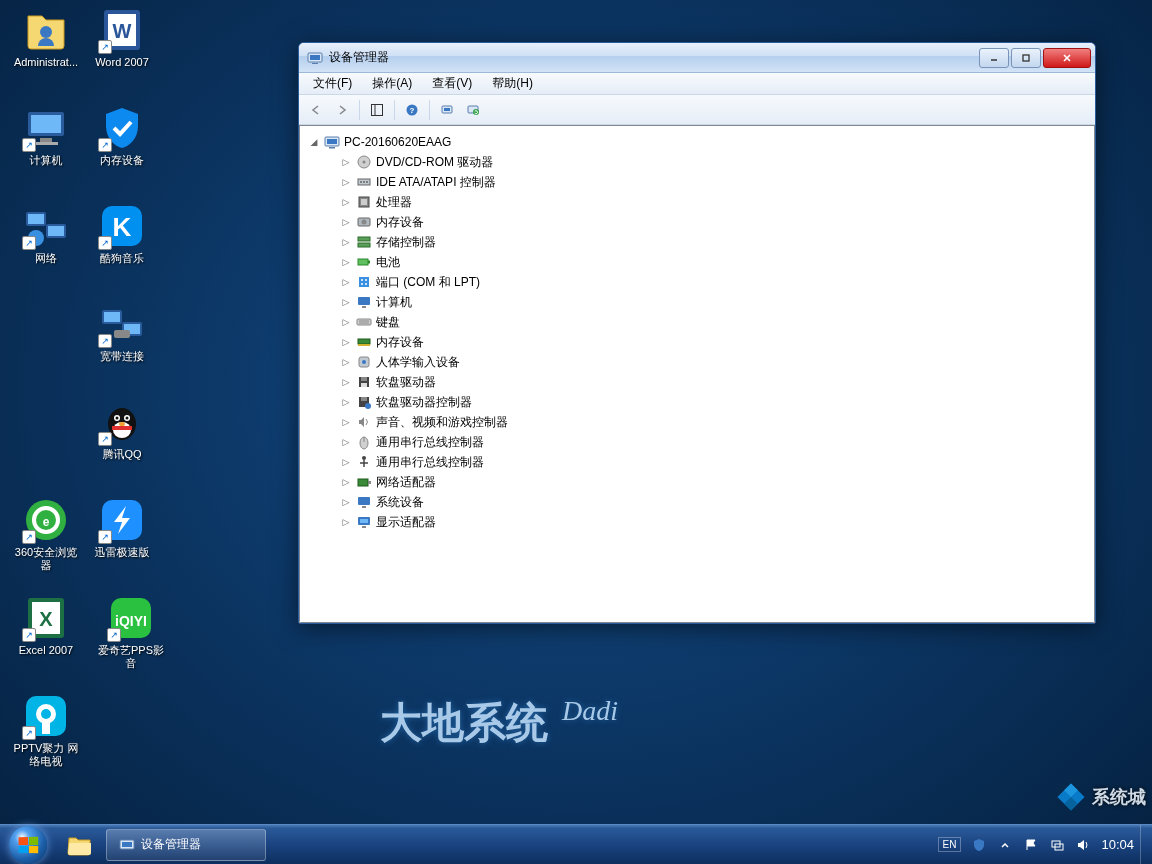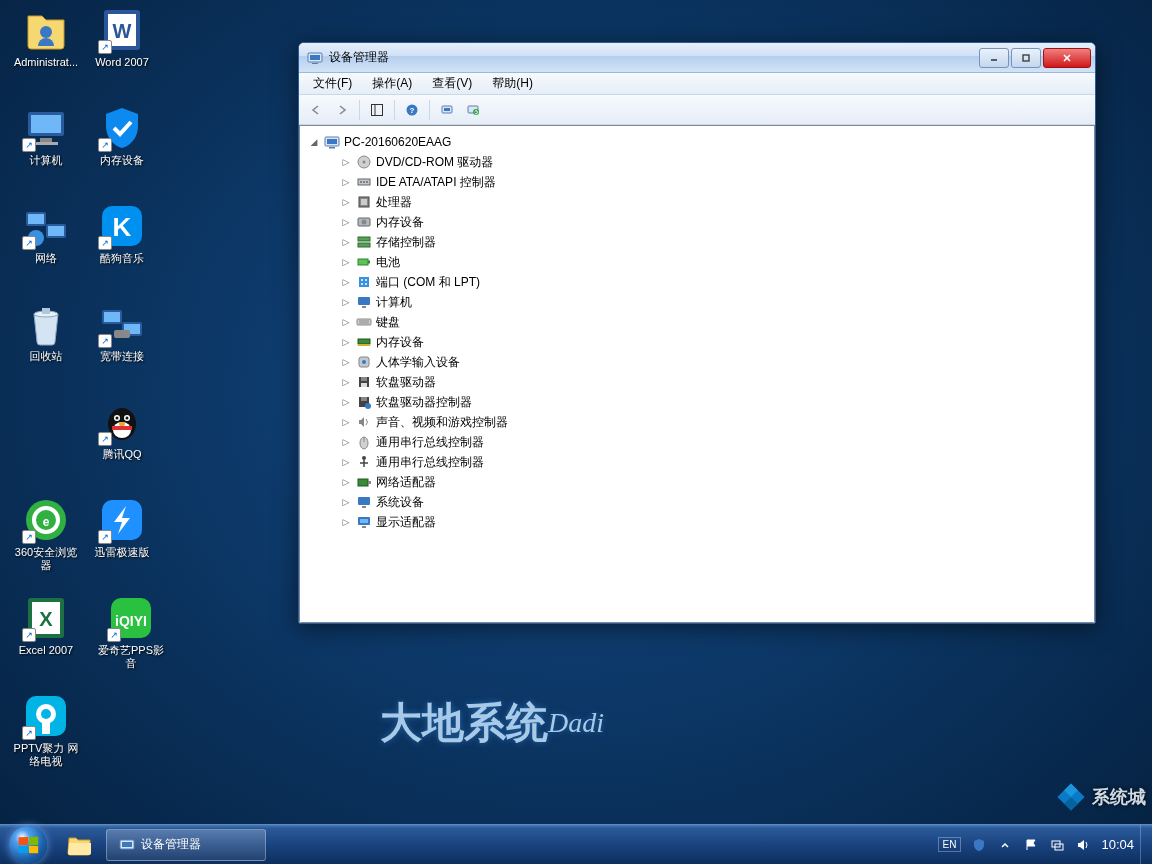--- a/index.html
+++ b/index.html
@@ -6,21 +6,21 @@
 body { width: 1152px; height: 864px; overflow: hidden; position: relative; background: radial-gradient(ellipse at 50% 45%, #1a5490 0%, #0d3a6b 40%, #052140 100%); }
 
 
 .desktop { position: absolute; top: 0; left: 0; width: 100%; height: calc(100% - 40px); padding: 8px; }
 .desktop-icon { width: 76px; position: absolute; display: flex; flex-direction: column; align-items: center; cursor: pointer; padding: 2px; }
 .desktop-icon .ico { width: 48px; height: 48px; display: flex; align-items: center; justify-content: center; }
 .desktop-icon .lbl { color: #fff; font-size: 11px; text-align: center; text-shadow: 1px 1px 2px #000; margin-top: 2px; line-height: 1.2; word-break: break-all; }
 .shortcut-arrow { position: absolute; bottom: 0; left: 0; width: 14px; height: 14px; background: #fff; border: 1px solid #888; border-radius: 2px; display: flex; align-items: center; justify-content: center; font-size: 9px; color: #0066cc; }
 
 
-.wallpaper-logo { position: absolute; left: 380px; top: 695px; display: flex; align-items: center; gap: 0; color: #a8cae8; text-shadow: 0 0 6px #2465a5; }
+.wallpaper-logo { position: absolute; left: 380px; top: 695px; display: flex; align-items: flex-start; gap: 14px; color: #a8cae8; text-shadow: 0 0 6px #2465a5; }
 .wallpaper-logo .cn { font-size: 42px; font-weight: bold; }
 .wallpaper-logo .en { font-size: 28px; font-style: italic; font-family: 'Times New Roman', serif; }
 .watermark { position: absolute; right: 6px; bottom: 50px; display: flex; align-items: center; gap: 4px; opacity: 0.9; }
 .watermark .wm-txt { color: #e6eef6; font-size: 18px; font-weight: bold; text-shadow: 0 0 4px #000; }
 .watermark .wm-icon { width: 34px; height: 34px; }
 
 
 .taskbar { position: absolute; bottom: 0; left: 0; width: 100%; height: 40px; background: linear-gradient(to bottom, #4a7ab5 0%, #2b5a99 8%, #1a4380 50%, #0d2f5e 100%); display: flex; align-items: center; border-top: 1px solid #5a8ac5; }
 .start-btn { width: 56px; height: 40px; display: flex; align-items: center; justify-content: center; cursor: pointer; }
 .start-orb { width: 38px; height: 38px; border-radius: 50%; background: radial-gradient(circle at 35% 30%, #eaf4ff 2%, #52a0f0 20%, #1c5fa8 60%, #0a3266 100%); box-shadow: 0 0 8px rgba(120,180,255,0.7); display: flex; align-items: center; justify-content: center; }
@@ -120,30 +120,20 @@
     </div>
     <div class="desktop-icon" style="left: 84px; top: 200px;">
       <div class="ico" style="position: relative;">
         <svg width="48" height="48" viewBox="0 0 48 48">
           <rect x="4" y="4" width="40" height="40" rx="10" fill="#0090f0"></rect>
           <text x="24" y="34" font-size="26" font-weight="bold" text-anchor="middle" fill="#fff">K</text>
         </svg>
         <div class="shortcut-arrow">↗</div>
       </div>
       <div class="lbl">酷狗音乐</div>
-    </div>
-    <div class="desktop-icon" style="left: 8px; top: 298px;">
-      <div class="ico" style="position: relative;">
-        <svg width="48" height="48" viewBox="0 0 48 48">
-          <path d="M12 14 h24 l-3 28 a3 3 0 0 1 -3 3 H18 a3 3 0 0 1 -3 -3 Z" fill="#d4e4f2" stroke="#8aa5c0"></path>
-          <ellipse cx="24" cy="14" rx="12" ry="3" fill="#e8f0f8" stroke="#8aa5c0"></ellipse>
-          <path d="M20 8 h8 v6 h-8 Z" fill="#b0c8dc"></path>
-        </svg>
-      </div>
-      <div class="lbl">回收站</div>
     </div>
     <div class="desktop-icon" style="left: 84px; top: 298px;">
       <div class="ico" style="position: relative;">
         <svg width="48" height="48" viewBox="0 0 48 48">
           <rect x="4" y="10" width="20" height="14" rx="2" fill="#2a5b9c"></rect>
           <rect x="6" y="12" width="16" height="10" fill="#6fb8f8"></rect>
           <rect x="24" y="22" width="20" height="14" rx="2" fill="#2a5b9c"></rect>
           <rect x="26" y="24" width="16" height="10" fill="#6fb8f8"></rect>
           <rect x="16" y="30" width="16" height="8" rx="2" fill="#888"></rect>
         </svg>

